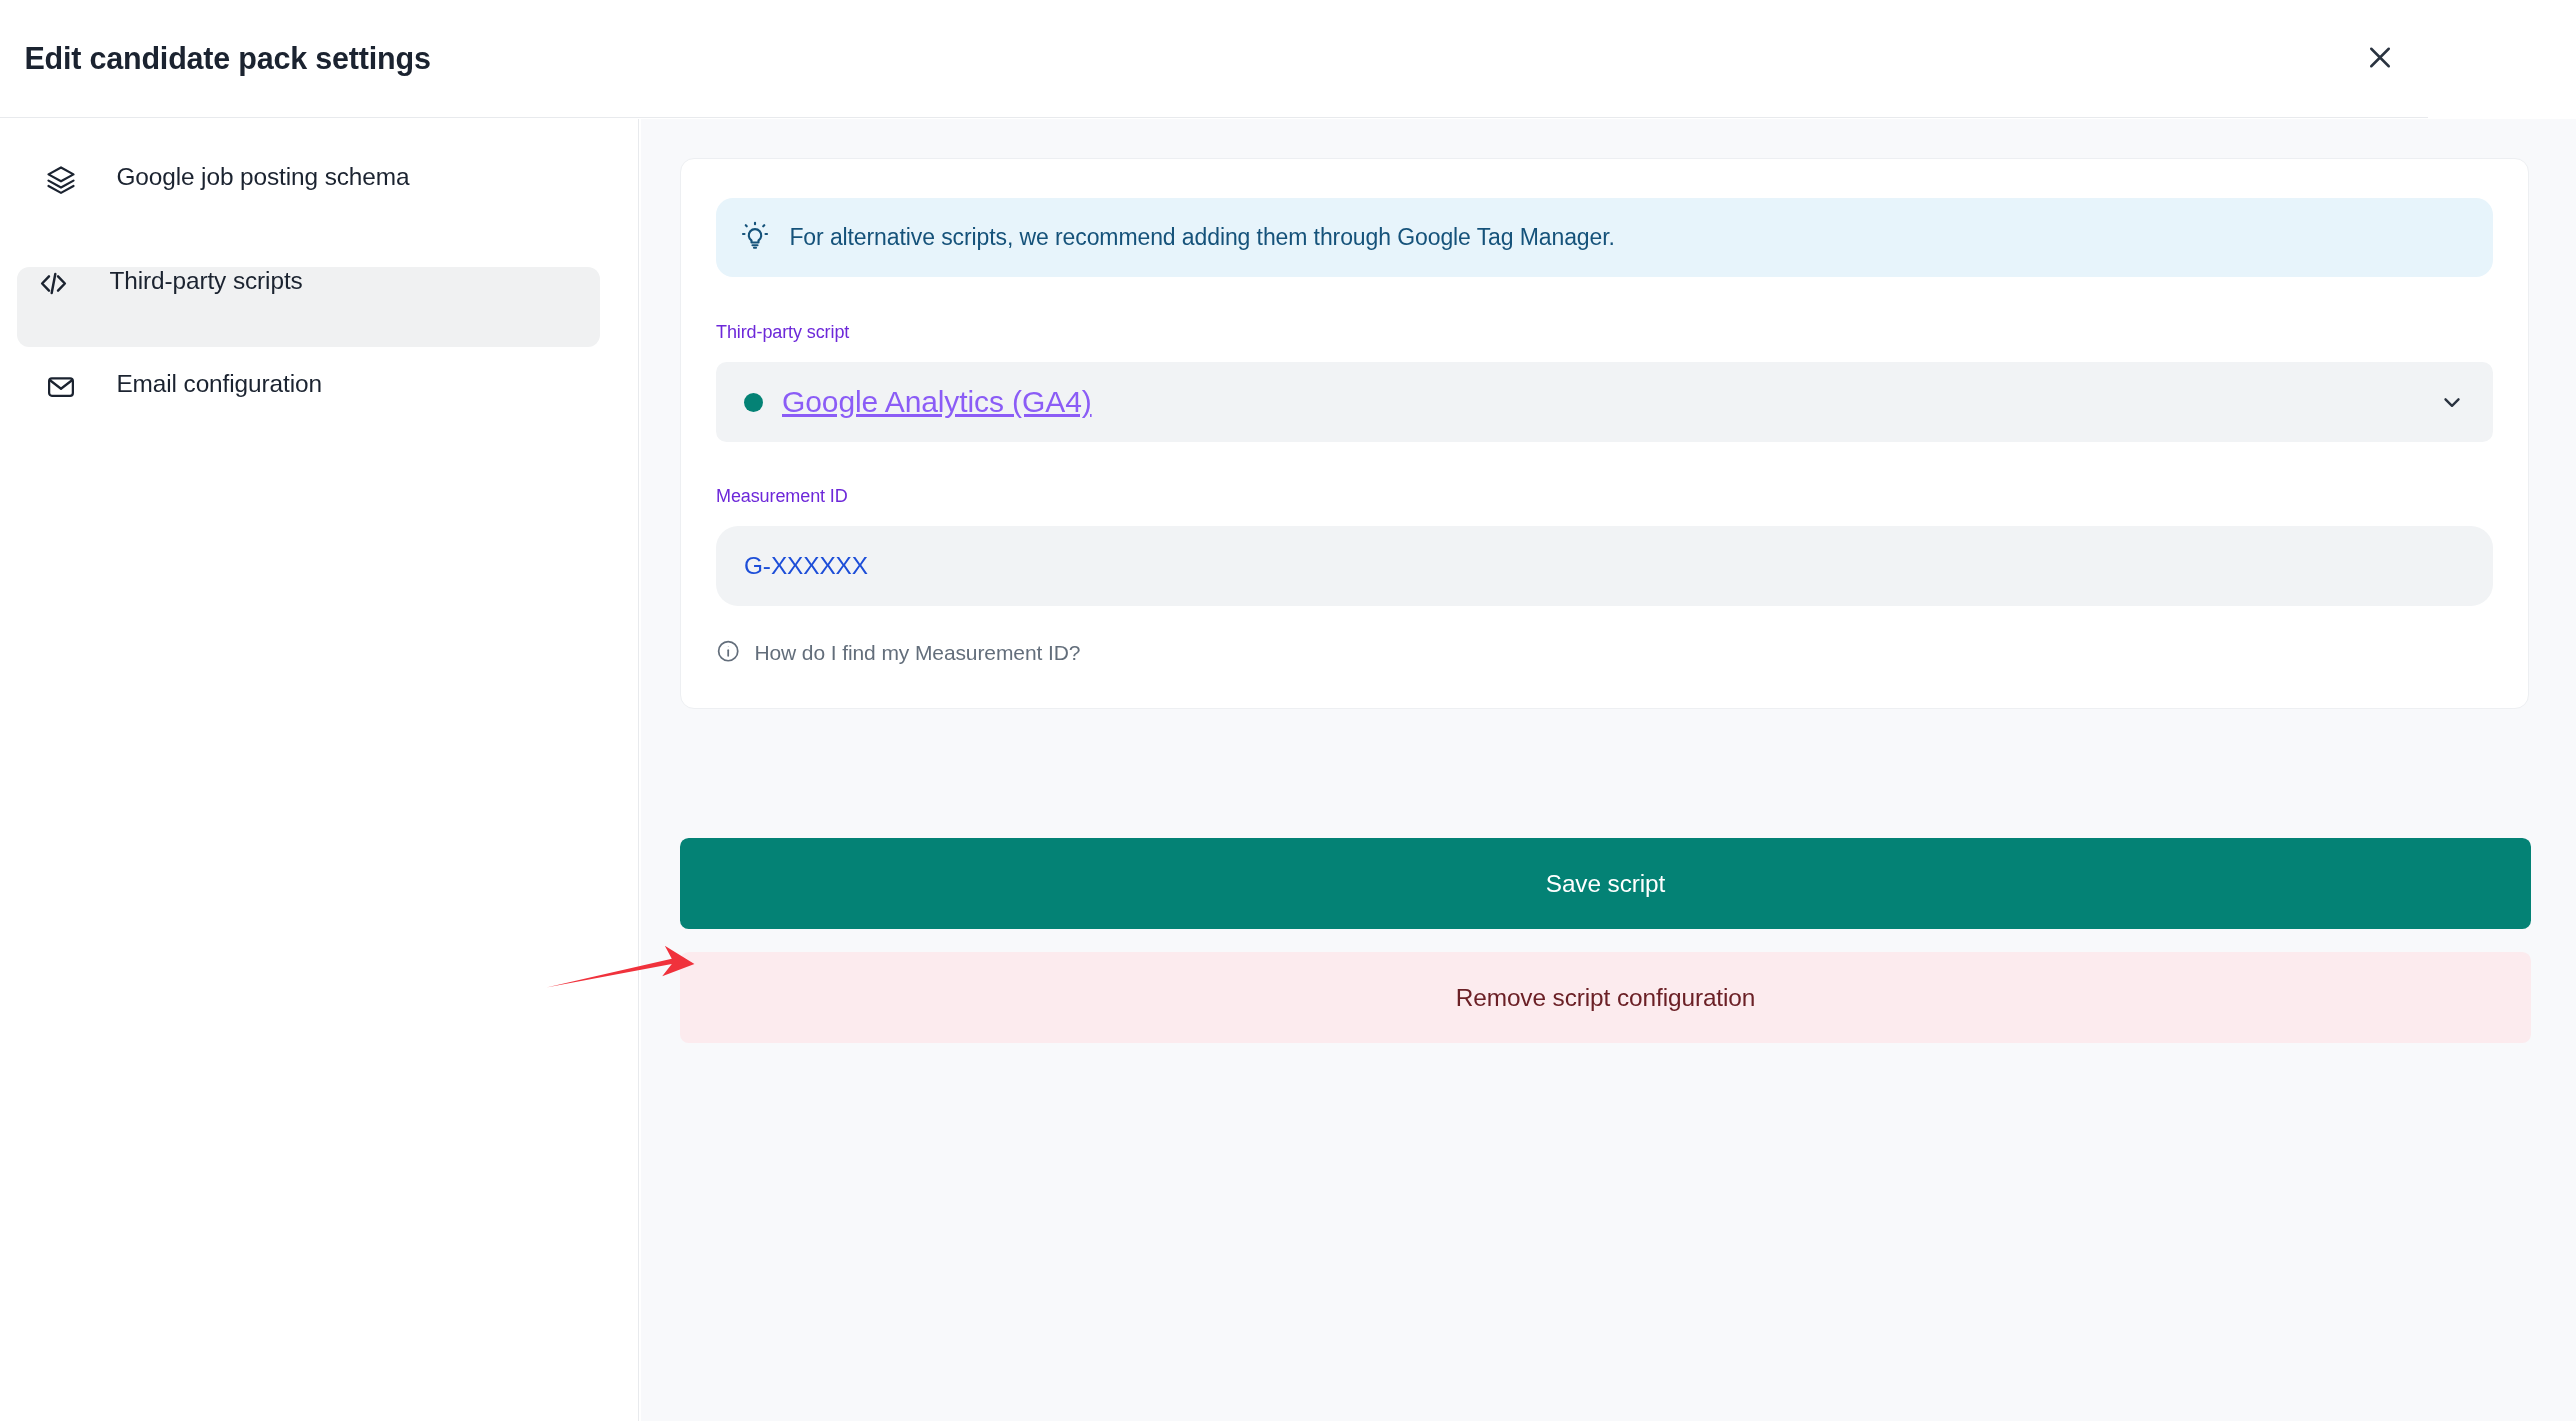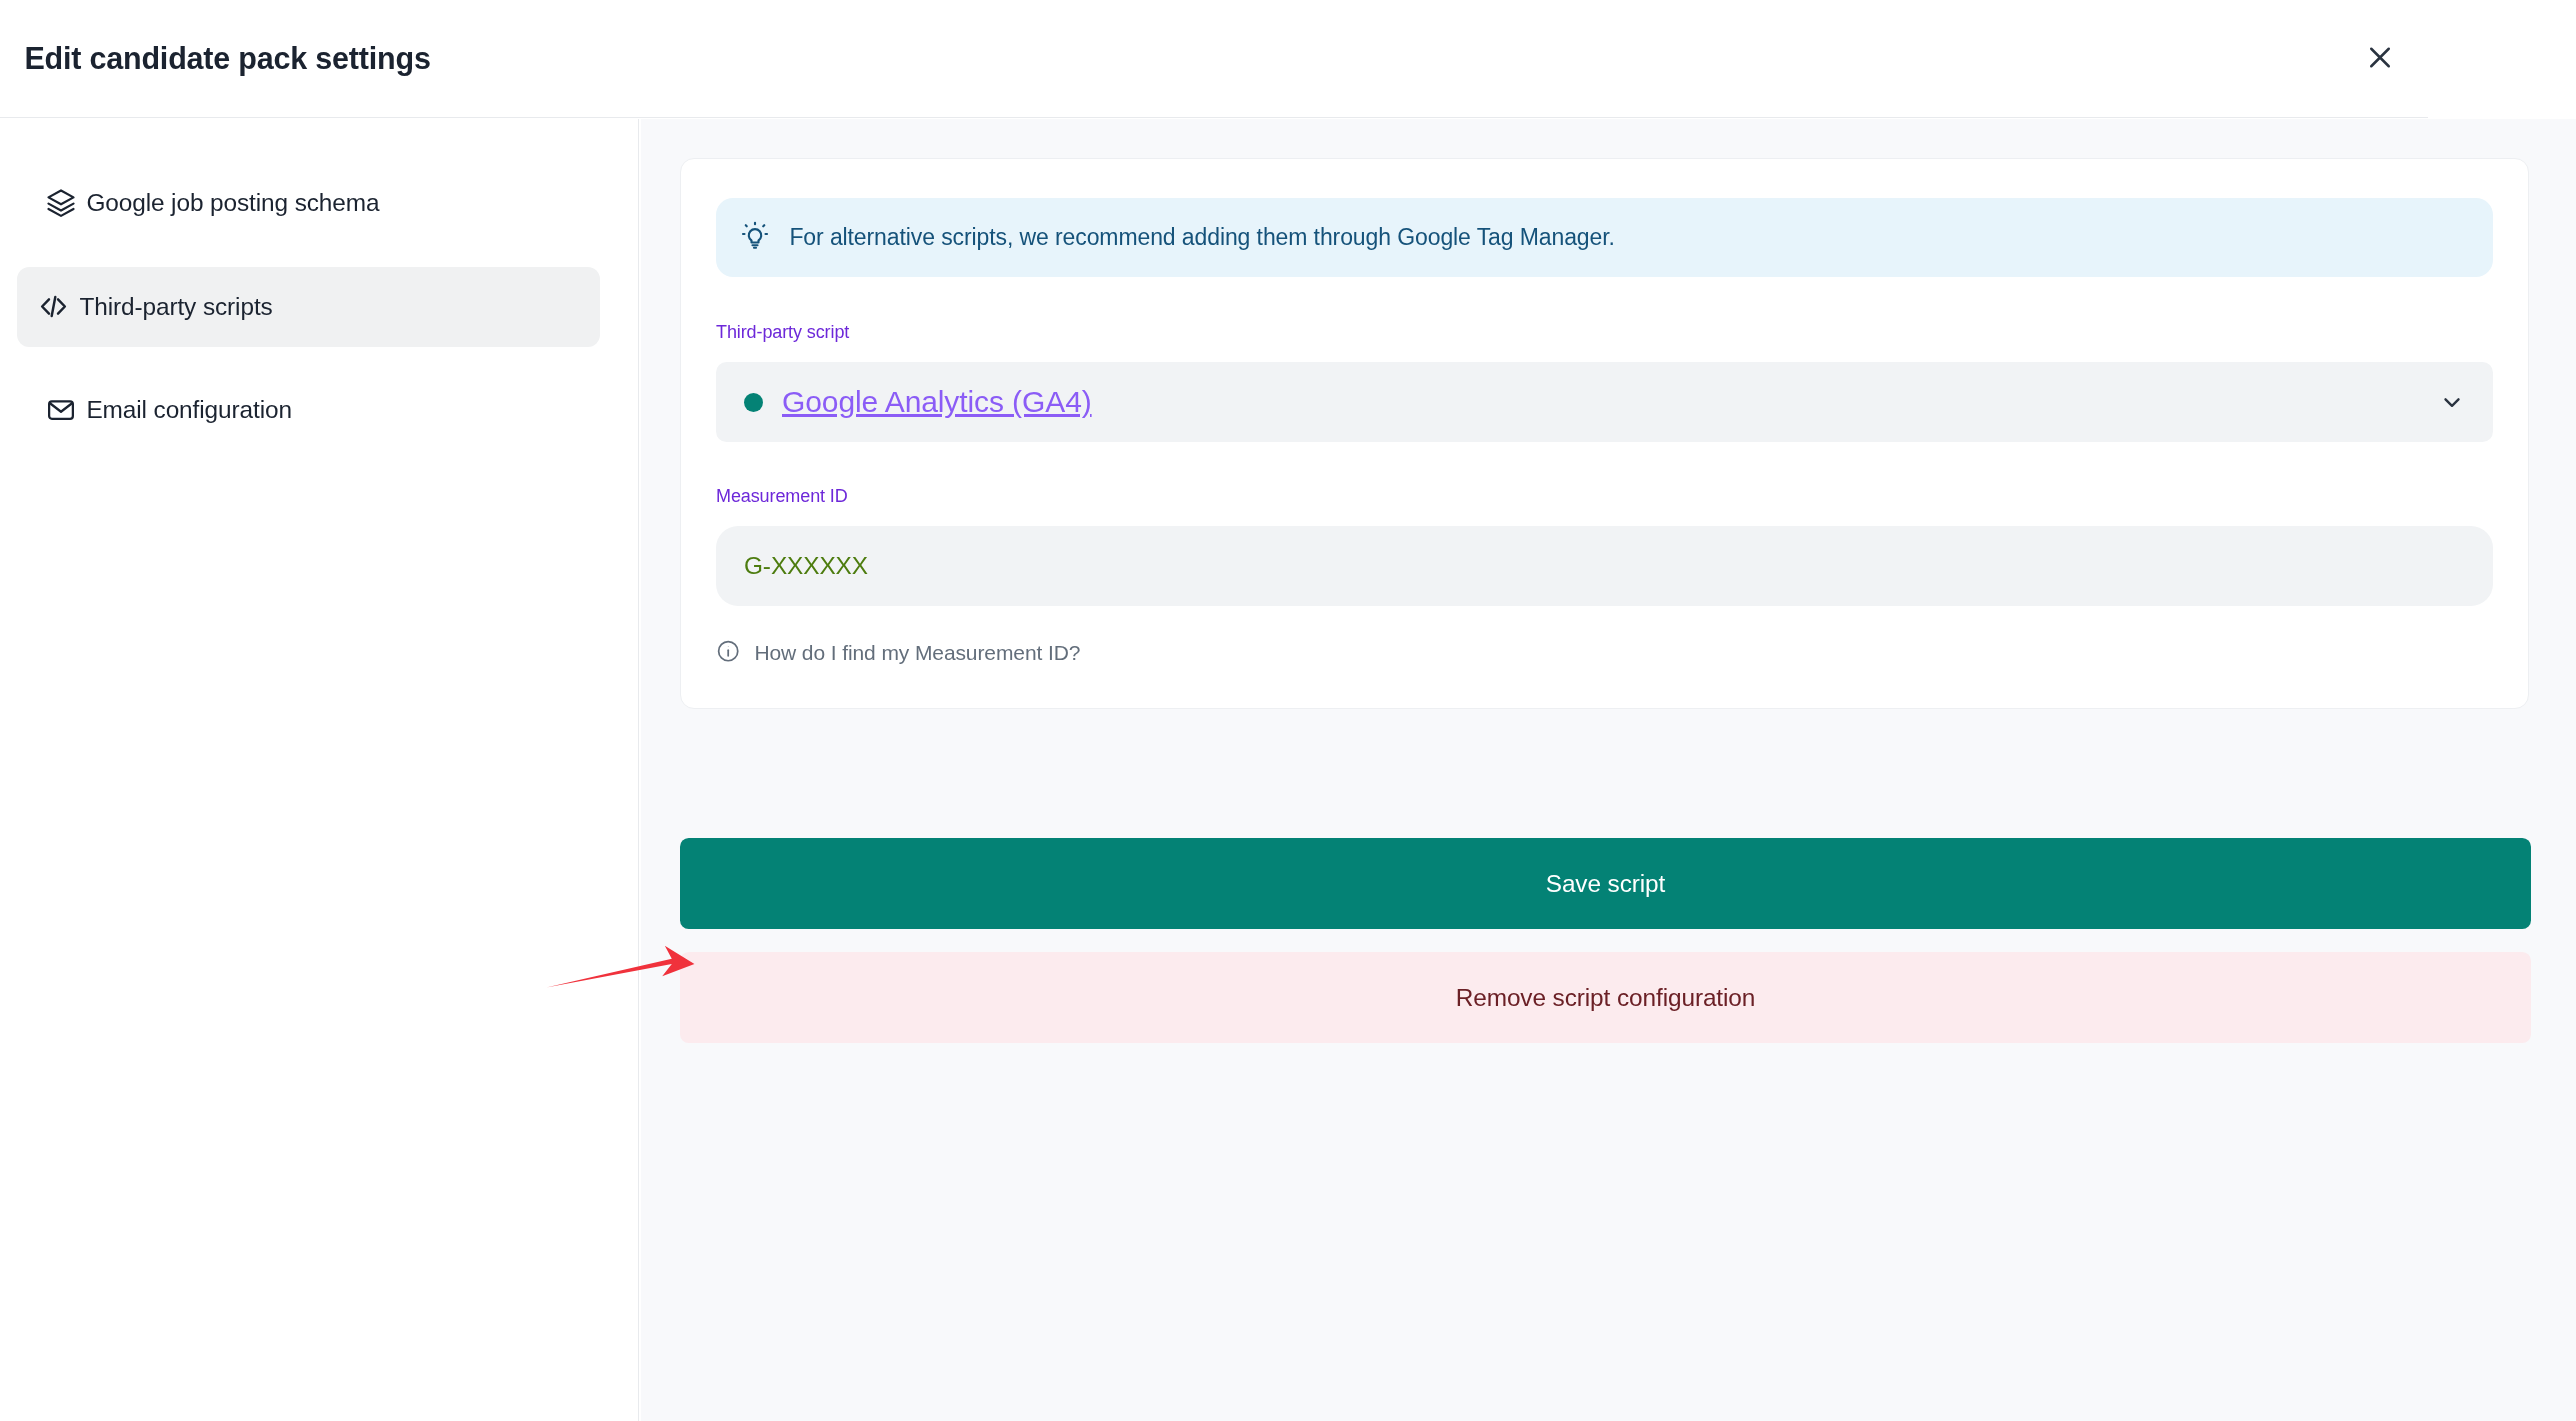--- a/index.html
+++ b/index.html
@@ -28,21 +28,21 @@
   }
 
   
   .sidebar{
     position:absolute; left:0; top:119px; width:639px; height:1302px;
     background:#ffffff;
     border-right:1.7px solid #E8EAED;
     padding-top:44px;
   }
   .nav-item{
-    display:flex; align-items:center; gap:9px;
+    display:flex; align-items:flex-start; gap:39px;
     height:80px; margin:0 38px 0 17.4px; padding-left:27px;
     border-radius:12.2px; cursor:pointer;
   }
   .nav-item.active{ background:#F0F1F2;padding-left:20px; }
   .nav-icon{ width:33px; height:33px; flex:0 0 33px; display:flex; align-items:center; justify-content:center; }
   .nav-label{ font-size:24.4px; color:#1B2330; letter-spacing:-0.1px; }
   .nav-spacer{ height:23.5px; }
 
   
   .main{
@@ -83,21 +83,21 @@
     flex:0 0 19px; margin-right:19px;
   }
   .select-value{ font-size:30px; color:#8b5cf6; letter-spacing:-0.1px;text-decoration:underline; }
   .select-chevron{ position:absolute; right:28px; top:50%; transform:translateY(-50%); display:flex; }
 
   .group-gap{ height:44px; }
 
   .text-input{
     background:#F1F3F5; border-radius:22px; height:80px;
     display:flex; align-items:center; padding:0 28px;
-    font-size:24.4px; color:#4d7c0f; letter-spacing:-0.1px;
+    font-size:24.4px; color:#1d4ed8; letter-spacing:-0.1px;
     cursor:text;
   }
 
   .help-row{
     display:flex; align-items:center; gap:14px;
     margin-top:33px;
   }
   .help-text{ font-size:21px; color:#636E7B; letter-spacing:-0.1px; }
 
   

